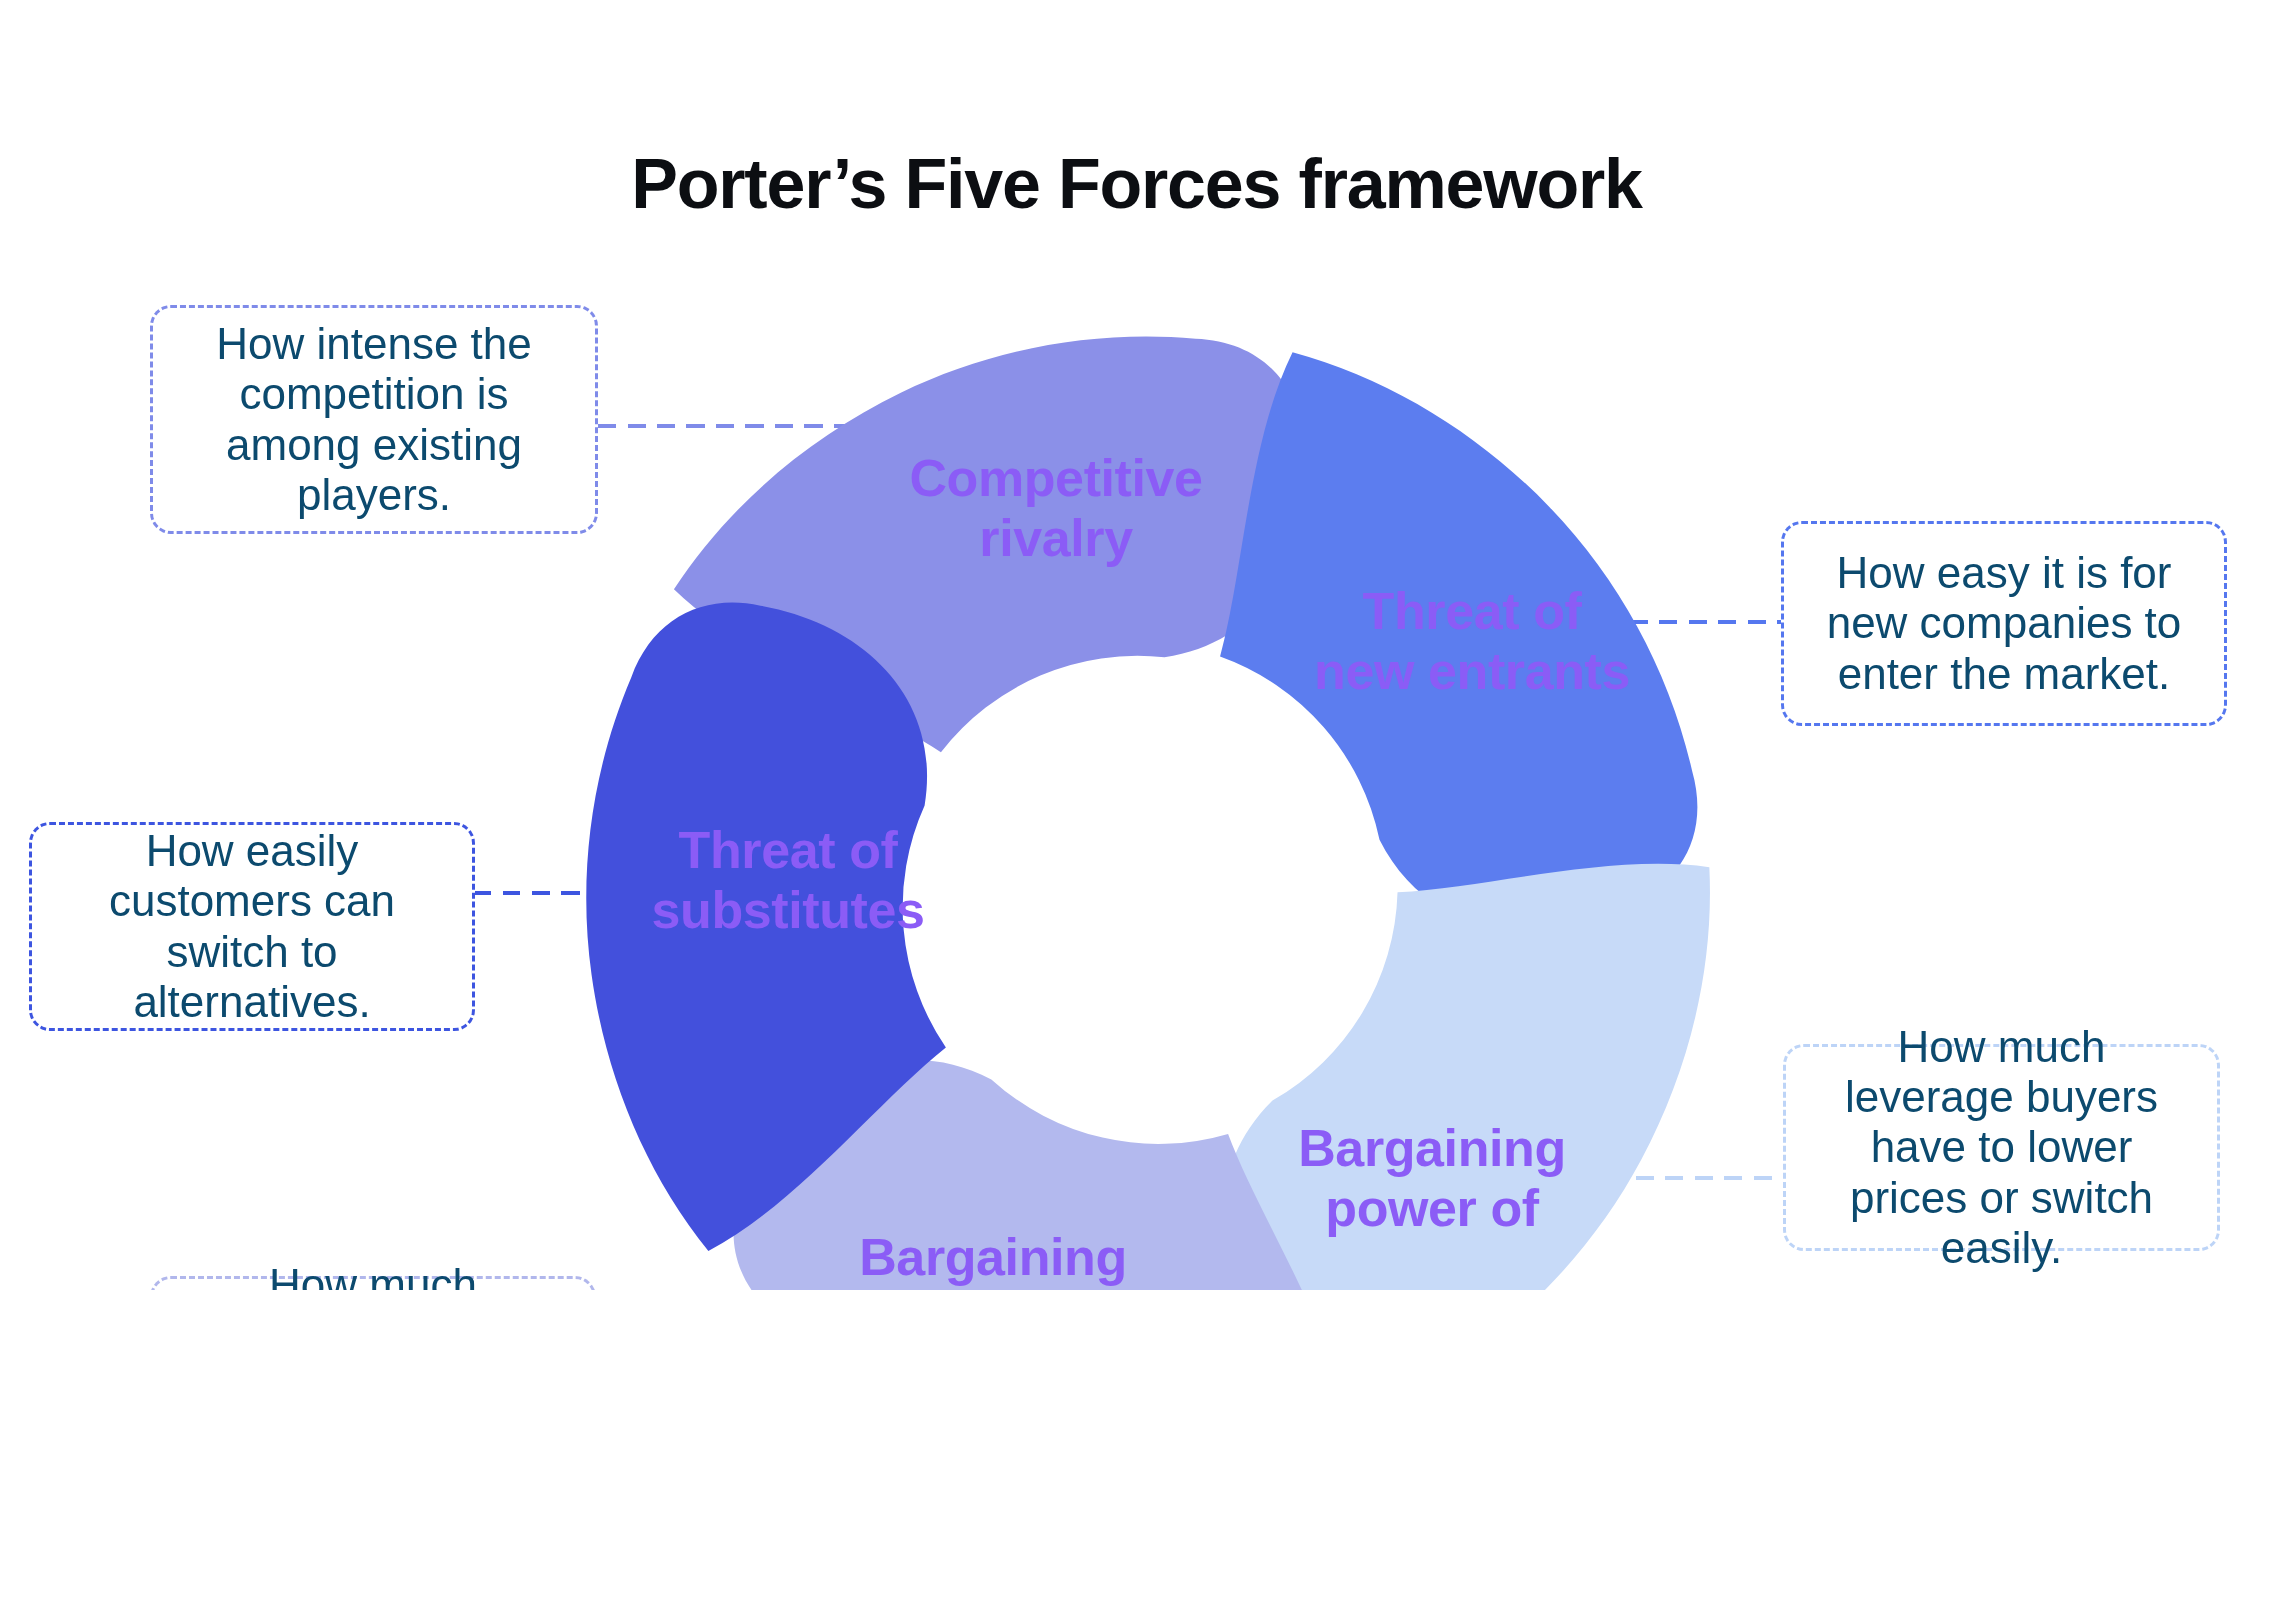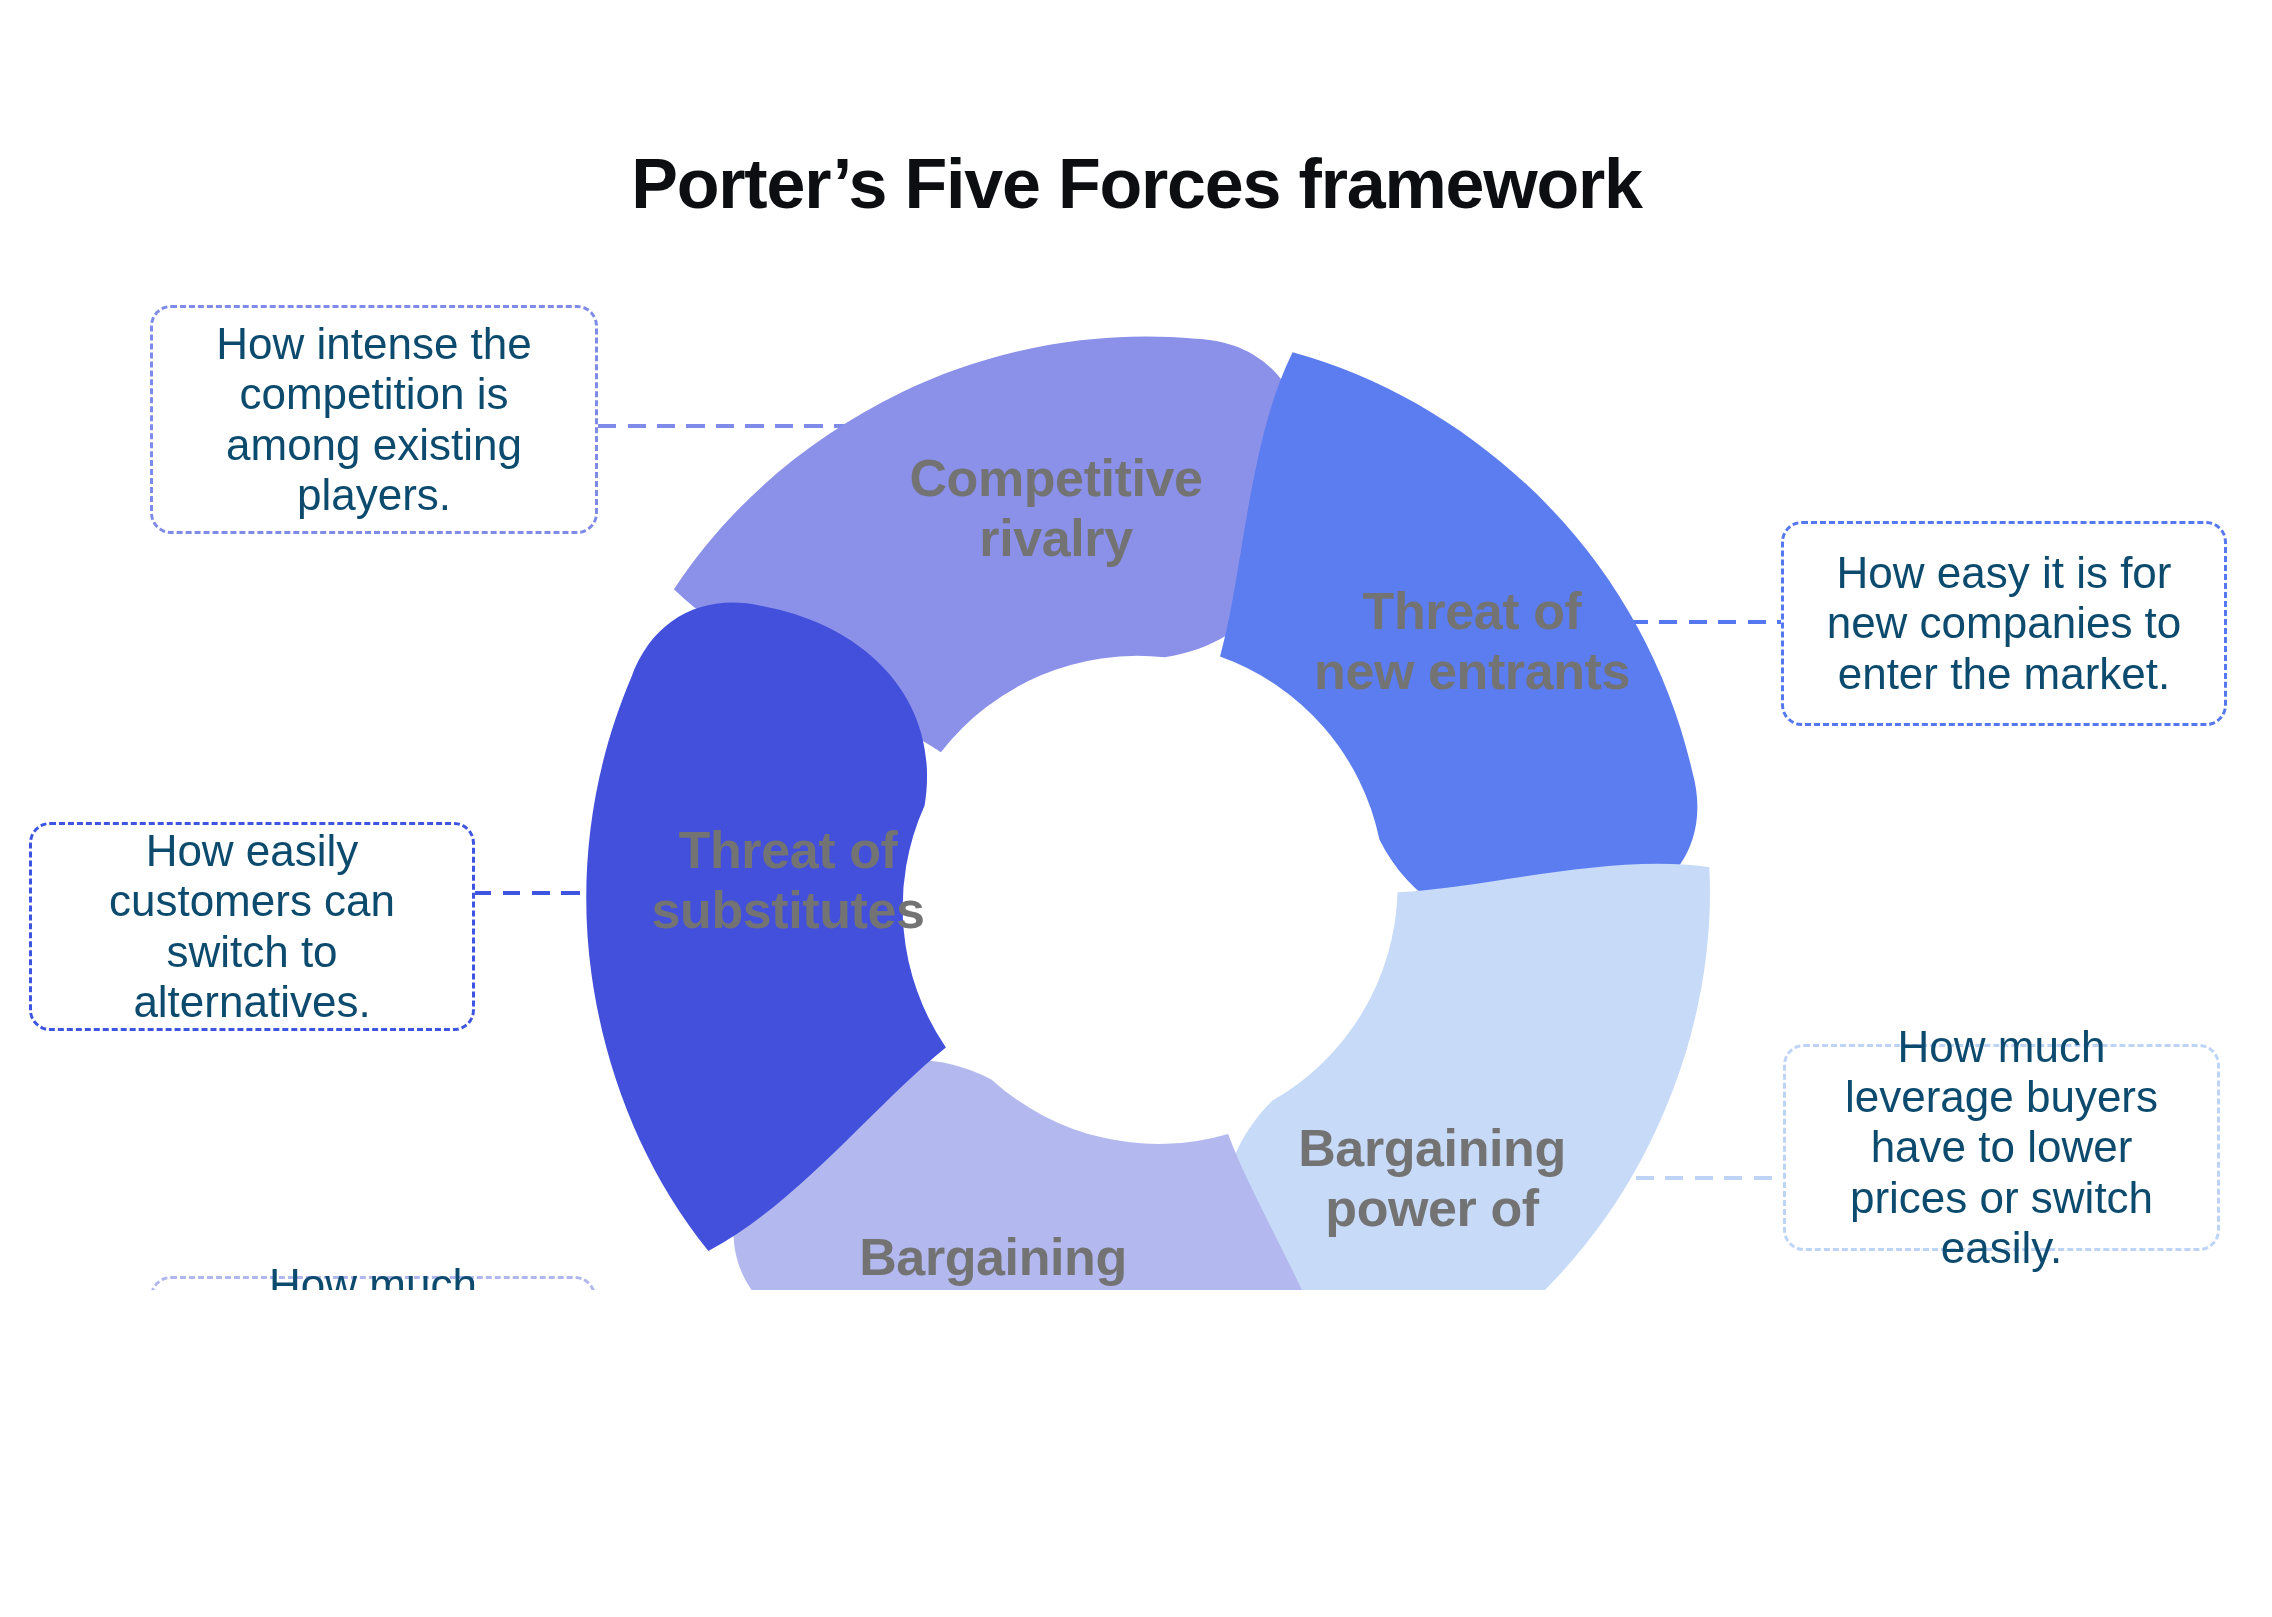--- a/index.html
+++ b/index.html
@@ -7,21 +7,21 @@
     position:relative;width:2273px;height:1290px;background:#ffffff;overflow:hidden;
     font-family:"Liberation Sans","DejaVu Sans",sans-serif;
   }
   .title{
     position:absolute;left:0;right:0;top:144px;margin:0;text-align:center;
     font-size:70px;font-weight:800;letter-spacing:-1.2px;color:#0c0e12;
   }
   .wheel{position:absolute;left:565px;top:315px;width:1163px;height:1163px;overflow:visible;}
   .petal-label{
     position:absolute;transform:translate(-50%,-50%);text-align:center;
-    font-weight:800;font-size:52px;line-height:1.16;letter-spacing:-0.4px;color:#737373;white-space:nowrap;
+    font-weight:800;font-size:52px;line-height:1.16;letter-spacing:-0.4px;color:#8b5cf6;white-space:nowrap;
   }
   .petal-label span{display:block;}
   .pl-1{left:1056px;top:508px;}
   .pl-2{left:1472px;top:641px;}
   .pl-3{left:1432px;top:1178px;}
   .pl-4{left:993px;top:1287px;}
   .pl-5{left:788px;top:880px;}
   .callout{
     position:absolute;border:3.3px dashed;border-radius:21px;box-sizing:border-box;
     display:flex;align-items:center;justify-content:center;text-align:center;

